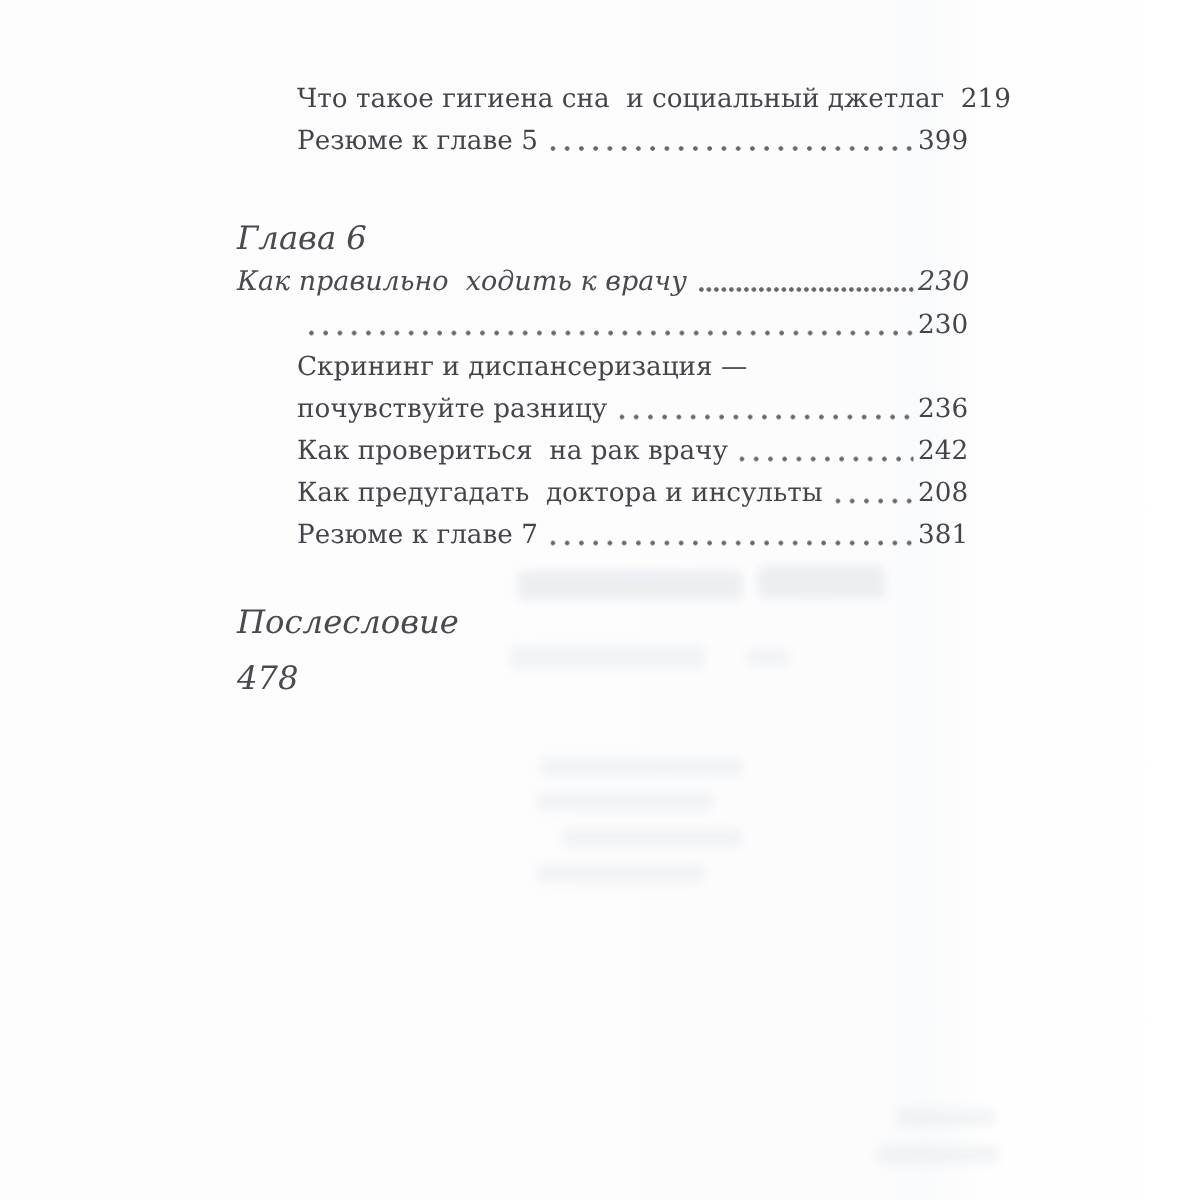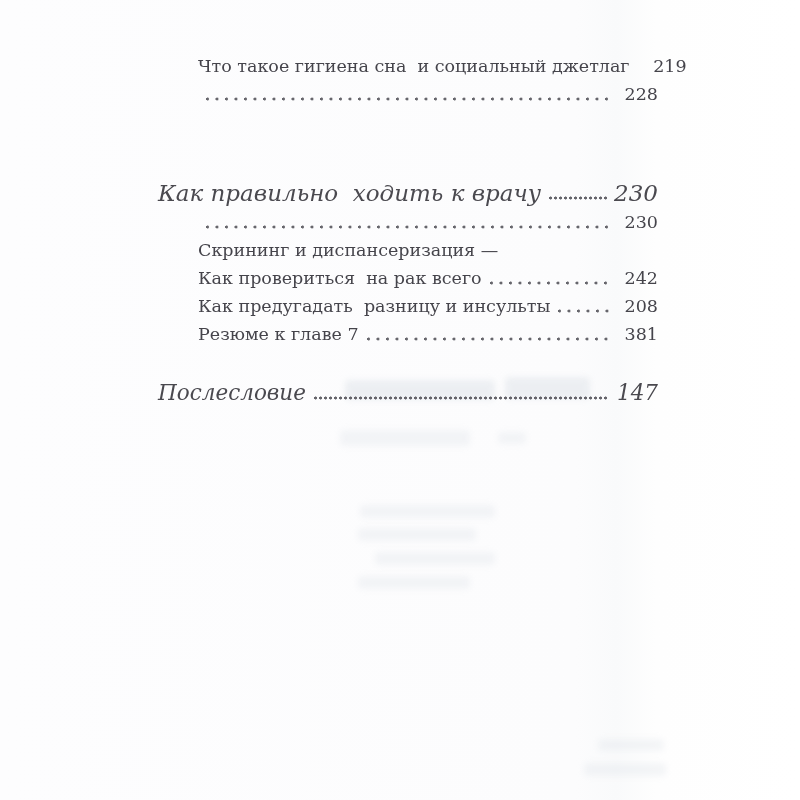--- a/index.html
+++ b/index.html
@@ -15,24 +15,24 @@
   }
   
   .toc{
     position:absolute;left:158px;top:52px;width:500px;z-index:2;
     color:#45444b;
   }
   .row{display:flex;align-items:baseline;}
   .label{white-space:pre;}
   .sub{padding-left:40px;font-size:17.5px;line-height:28px;height:28px;}
   .chap{font-style:italic;font-size:21.5px;line-height:27px;height:27px;color:#4a494f;}
-  .chapline{font-style:italic;font-size:23px;line-height:30px;height:30px;color:#4a494f;margin-top:32px;}
-  .afterword{font-style:italic;font-size:21.5px;line-height:30px;height:30px;color:#4a494f;margin-top:30px;}
+  .chapline{font-style:italic;font-size:18px;line-height:30px;height:30px;color:#4a494f;}
+  .afterword{font-style:italic;font-size:21.5px;line-height:30px;height:30px;color:#4a494f;margin-top:30px;flex-direction:column;}
   .gap-section{height:38px;}
-  .pnum{min-width:46px;text-align:right;}
+  .pnum{min-width:46px;text-align:left;}
   
   .leader{
     flex:1;height:6px;align-self:flex-end;
     margin:0 3px 6px 8px;
     background-image:radial-gradient(circle at 1.6px 3px,#4c4b52 1.25px,rgba(76,75,82,0) 1.8px);
     background-repeat:repeat-x;background-position:left bottom;
     opacity:.85;
   }
   .leader.sparse{background-size:9.5px 6px;}
   .leader.dense{background-size:5px 6px;margin-bottom:7px;}
@@ -62,61 +62,70 @@
 
   <div class="toc">
 
     <div class="row sub">
       <span class="label">Что такое гигиена сна  и социальный джетлаг</span>
       <span class="leader sparse"></span>
       <span class="pnum">219</span>
     </div>
 
     <div class="row sub">
+      <span class="label">Резюме к главе 5</span>
       <span class="leader sparse"></span>
-      <span class="pnum">228</span>
+      <span class="pnum">399</span>
     </div>
 
     <div class="gap-section"></div>
 
+    <div class="row chap">
+      <span class="label">Глава 6</span>
+    </div>
 
     <div class="row chapline">
       <span class="label">Как правильно  ходить к врачу</span>
       <span class="leader dense"></span>
       <span class="pnum">230</span>
     </div>
 
     <div class="row sub">
       <span class="leader sparse"></span>
       <span class="pnum">230</span>
     </div>
 
     <div class="row sub">
       <span class="label">Скрининг и диспансеризация —</span>
     </div>
 
+    <div class="row sub">
+      <span class="label">почувствуйте разницу</span>
+      <span class="leader sparse"></span>
+      <span class="pnum">236</span>
+    </div>
 
     <div class="row sub">
-      <span class="label">Как провериться  на рак всего</span>
+      <span class="label">Как провериться  на рак врачу</span>
       <span class="leader sparse"></span>
       <span class="pnum">242</span>
     </div>
 
     <div class="row sub">
-      <span class="label">Как предугадать  разницу и инсульты</span>
+      <span class="label">Как предугадать  доктора и инсульты</span>
       <span class="leader sparse"></span>
       <span class="pnum">208</span>
     </div>
 
     <div class="row sub">
       <span class="label">Резюме к главе 7</span>
       <span class="leader sparse"></span>
       <span class="pnum">381</span>
     </div>
 
     <div class="row afterword">
       <span class="label">Послесловие</span>
       <span class="leader dense"></span>
-      <span class="pnum">147</span>
+      <span class="pnum">478</span>
     </div>
 
   </div>
 </div>
 
 </body></html>

